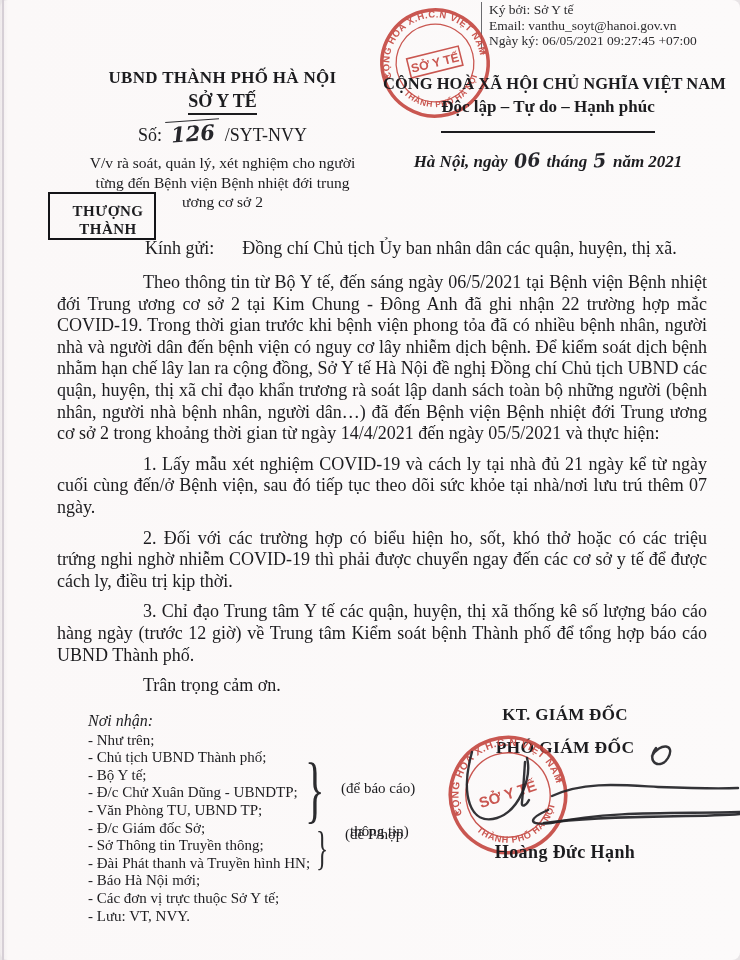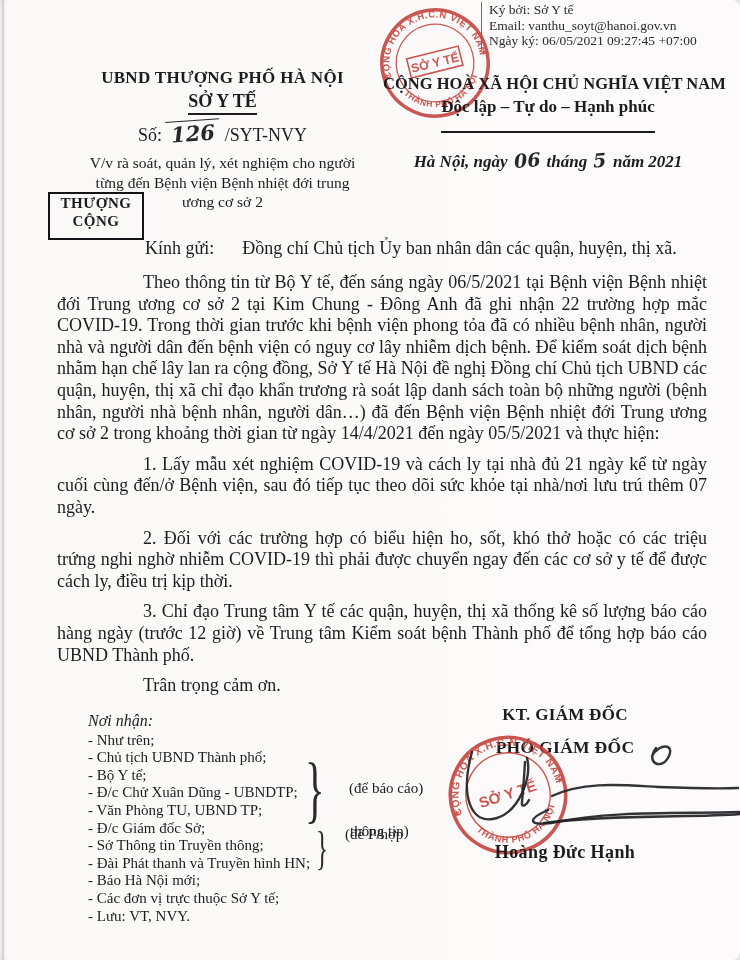--- a/index.html
+++ b/index.html
@@ -26,37 +26,37 @@
   .subject{font-size:15.5px;line-height:19.5px;margin-top:7px;}
   .hright{position:absolute;left:383px;top:74px;width:330px;text-align:center;}
   .motto1{font-size:16.5px;font-weight:bold;white-space:nowrap;}
   .motto2{font-size:17px;font-weight:bold;margin-top:3px;}
   .motto2 span{display:inline-block;border-bottom:2px solid #1c1c1f;padding-bottom:14px;}
   .dateline{font-size:17px;font-style:italic;font-weight:bold;margin-top:16px;white-space:nowrap;}
   .dateline .hand{font-size:19px;padding:0 2px;}
   
   .urgency{
     position:absolute;left:48px;top:192px;width:92px;height:44px;
-    border:2.5px solid #141418;display:flex;flex-direction:column;align-items:center;justify-content:flex-start;
-    font-weight:bold;font-size:15px;line-height:18px;letter-spacing:.5px;
+    border:2.5px solid #141418;display:flex;flex-direction:column;align-items:center;justify-content:flex-end;
+    font-weight:bold;font-size:15px;line-height:18px;letter-spacing:.5px;padding-left:12px;
   }
   
   .saluation-row{position:absolute;left:145px;top:238px;font-size:18px;display:flex;gap:28px;white-space:nowrap;}
   
   .body-text{position:absolute;left:57px;top:272px;width:650px;font-size:18px;line-height:21.6px;text-align:justify;}
   .body-text p{margin:0 0 9px 0;text-indent:86px;}
   .closing{margin-top:8px;text-indent:86px;font-size:18px;}
   
   .recips{position:absolute;left:88px;top:712px;font-size:15px;line-height:17.6px;}
   .recips-label{font-weight:normal;font-style:italic;font-size:16px;margin-bottom:2px;}
   .brace{position:absolute;color:#2b2b2e;font-family:"Liberation Serif",serif;}
   .brace-1{left:305px;top:752px;font-size:74px;transform:scale(0.55,1);transform-origin:left top;line-height:74px;}
   .brace-2{left:316px;top:826px;font-size:46px;transform:scale(0.55,1);transform-origin:left top;line-height:46px;}
   .group-note{position:absolute;font-size:15px;white-space:nowrap;}
-  .note-report{left:349px;top:780px;text-align:center;}
+  .note-report{left:341px;top:780px;text-align:center;}
   .note-info1{left:345px;top:826px;}
   .note-info2{left:350px;top:808px;margin-top:15px;}
   .sigblock{position:absolute;left:420px;top:705px;width:290px;text-align:center;}
   .sig-title1{font-size:17px;font-weight:bold;letter-spacing:.3px;}
   .sig-title2{font-size:17.5px;font-weight:bold;margin-top:12px;letter-spacing:.3px;}
   .sig-name{position:absolute;left:455px;top:842px;width:220px;text-align:center;font-size:18px;font-weight:bold;letter-spacing:.4px;}
   
   .stamp{position:absolute;opacity:.88;}
   .stamp-top{left:376px;top:4px;width:118px;height:118px;}
   .stamp-bottom{left:444px;top:731px;width:128px;height:128px;}
@@ -89,21 +89,21 @@
       <text class="arc" font-size="9.6"><textPath href="#arcTop1" startOffset="50%" text-anchor="middle">CỘNG HÒA X.H.C.N VIỆT NAM</textPath></text>
       <text class="arc" font-size="8.6"><textPath href="#arcBot1" startOffset="50%" text-anchor="middle">THÀNH PHỐ HÀ NỘI</textPath></text>
       <text x="-51" y="4" font-size="8" text-anchor="middle">★</text>
       <text x="51" y="4" font-size="8" text-anchor="middle">★</text>
       <rect x="-27" y="-11" width="54" height="20" fill="none" stroke="#c3413a" stroke-width="1.6"></rect>
       <text y="4" text-anchor="middle" font-size="12.5">SỞ Y TẾ</text>
     </g>
   </svg>
 
   <div class="hleft">
-    <div class="issuer-parent">UBND THƯỢNG PHỐ HÀ NỘI</div>
+    <div class="issuer-parent">UBND THÀNH PHỐ HÀ NỘI</div>
     <div class="issuer"><span>SỞ Y TẾ</span></div>
     <div class="docnum">
       <span>Số:</span>
       <span class="hand hand-num">126</span>
       <span>/SYT-NVY</span>
     </div>
     <div class="subject">V/v rà soát, quản lý, xét nghiệm cho người từng đến Bệnh viện Bệnh nhiệt đới trung ương cơ sở 2</div>
   </div>
 
   <div class="hright">
@@ -113,21 +113,21 @@
       <span>Hà Nội, ngày</span>
       <span class="hand">06</span>
       <span>tháng</span>
       <span class="hand">5</span>
       <span>năm 2021</span>
     </div>
   </div>
 
   <div class="urgency">
     <div>THƯỢNG</div>
-    <div>CỘNG</div>
+    <div>THÀNH</div>
   </div>
 
   <div class="saluation-row">
     <span>Kính gửi:</span>
     <span>Đồng chí Chủ tịch Ủy ban nhân dân các quận, huyện, thị xã.</span>
   </div>
 
   <div class="body-text">
     <p>Theo thông tin từ Bộ Y tế, đến sáng ngày 06/5/2021 tại Bệnh viện Bệnh nhiệt đới Trung ương cơ sở 2 tại Kim Chung - Đông Anh đã ghi nhận 22 trường hợp mắc COVID-19. Trong thời gian trước khi bệnh viện phong tỏa đã có nhiều bệnh nhân, người nhà và người dân đến bệnh viện có nguy cơ lây nhiễm dịch bệnh. Để kiểm soát dịch bệnh nhằm hạn chế lây lan ra cộng đồng, Sở Y tế Hà Nội đề nghị Đồng chí Chủ tịch UBND các quận, huyện, thị xã chỉ đạo khẩn trương rà soát lập danh sách toàn bộ những người (bệnh nhân, người nhà bệnh nhân, người dân…) đã đến Bệnh viện Bệnh nhiệt đới Trung ương cơ sở 2 trong khoảng thời gian từ ngày 14/4/2021 đến ngày 05/5/2021 và thực hiện:</p>
     <p>1. Lấy mẫu xét nghiệm COVID-19 và cách ly tại nhà đủ 21 ngày kể từ ngày cuối cùng đến/ở Bệnh viện, sau đó tiếp tục theo dõi sức khỏe tại nhà/nơi lưu trú thêm 07 ngày.</p>

